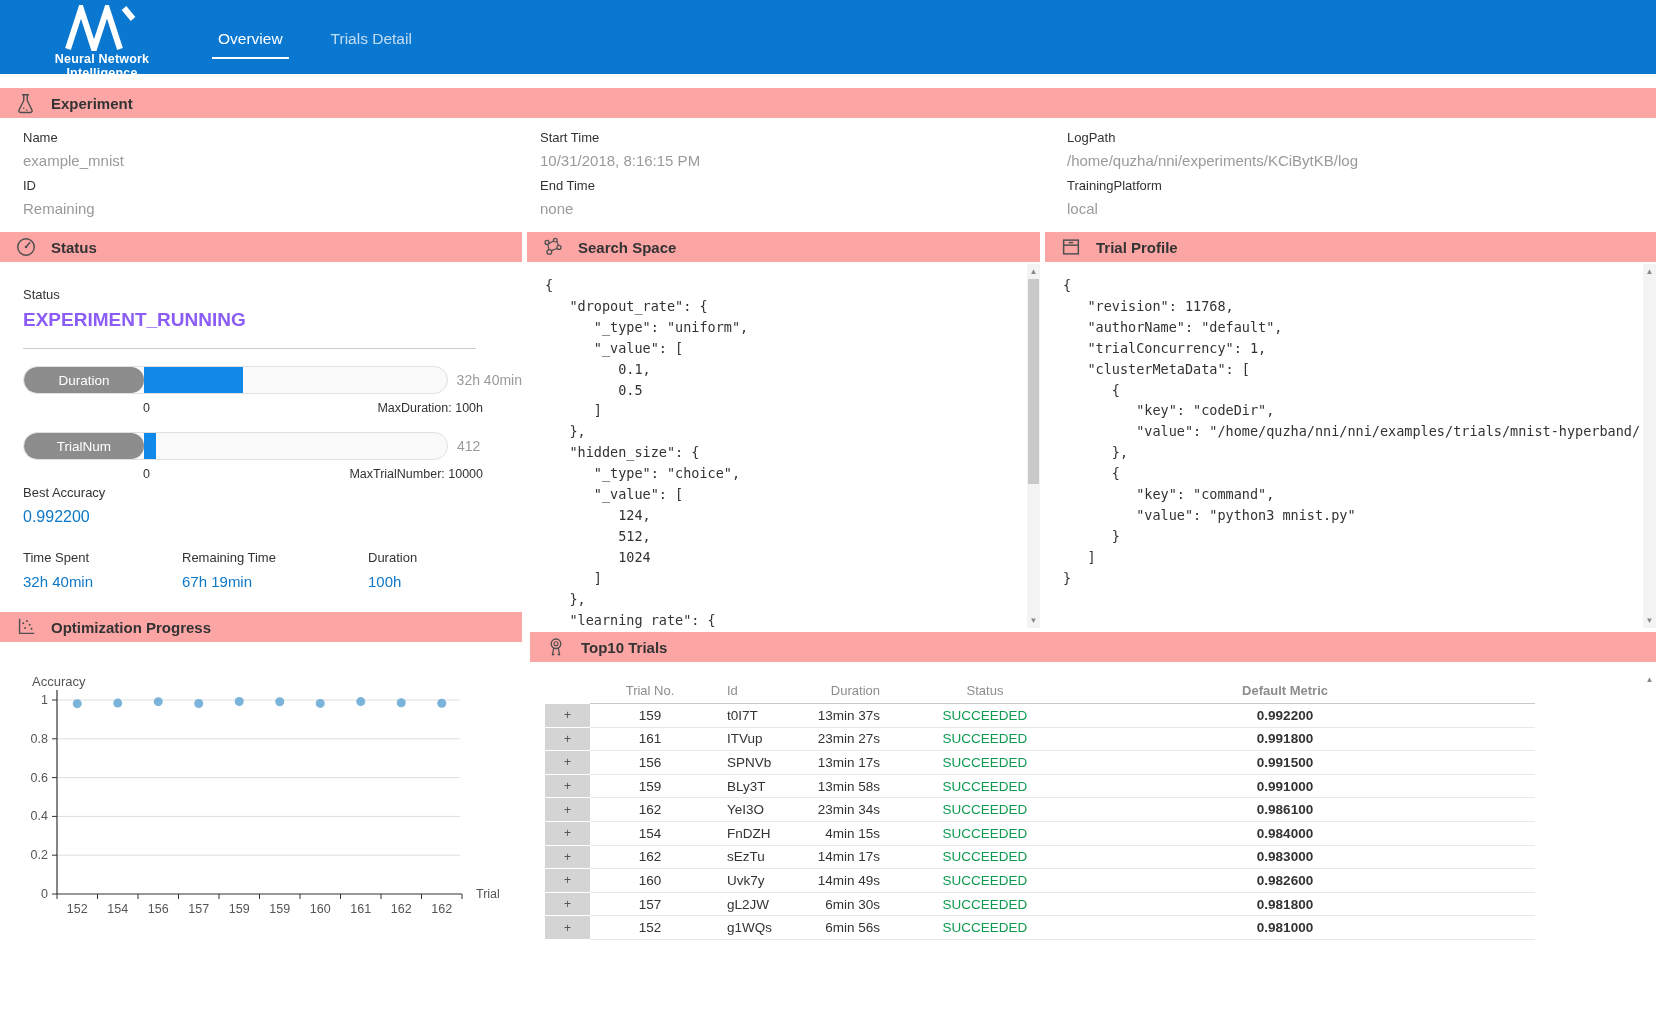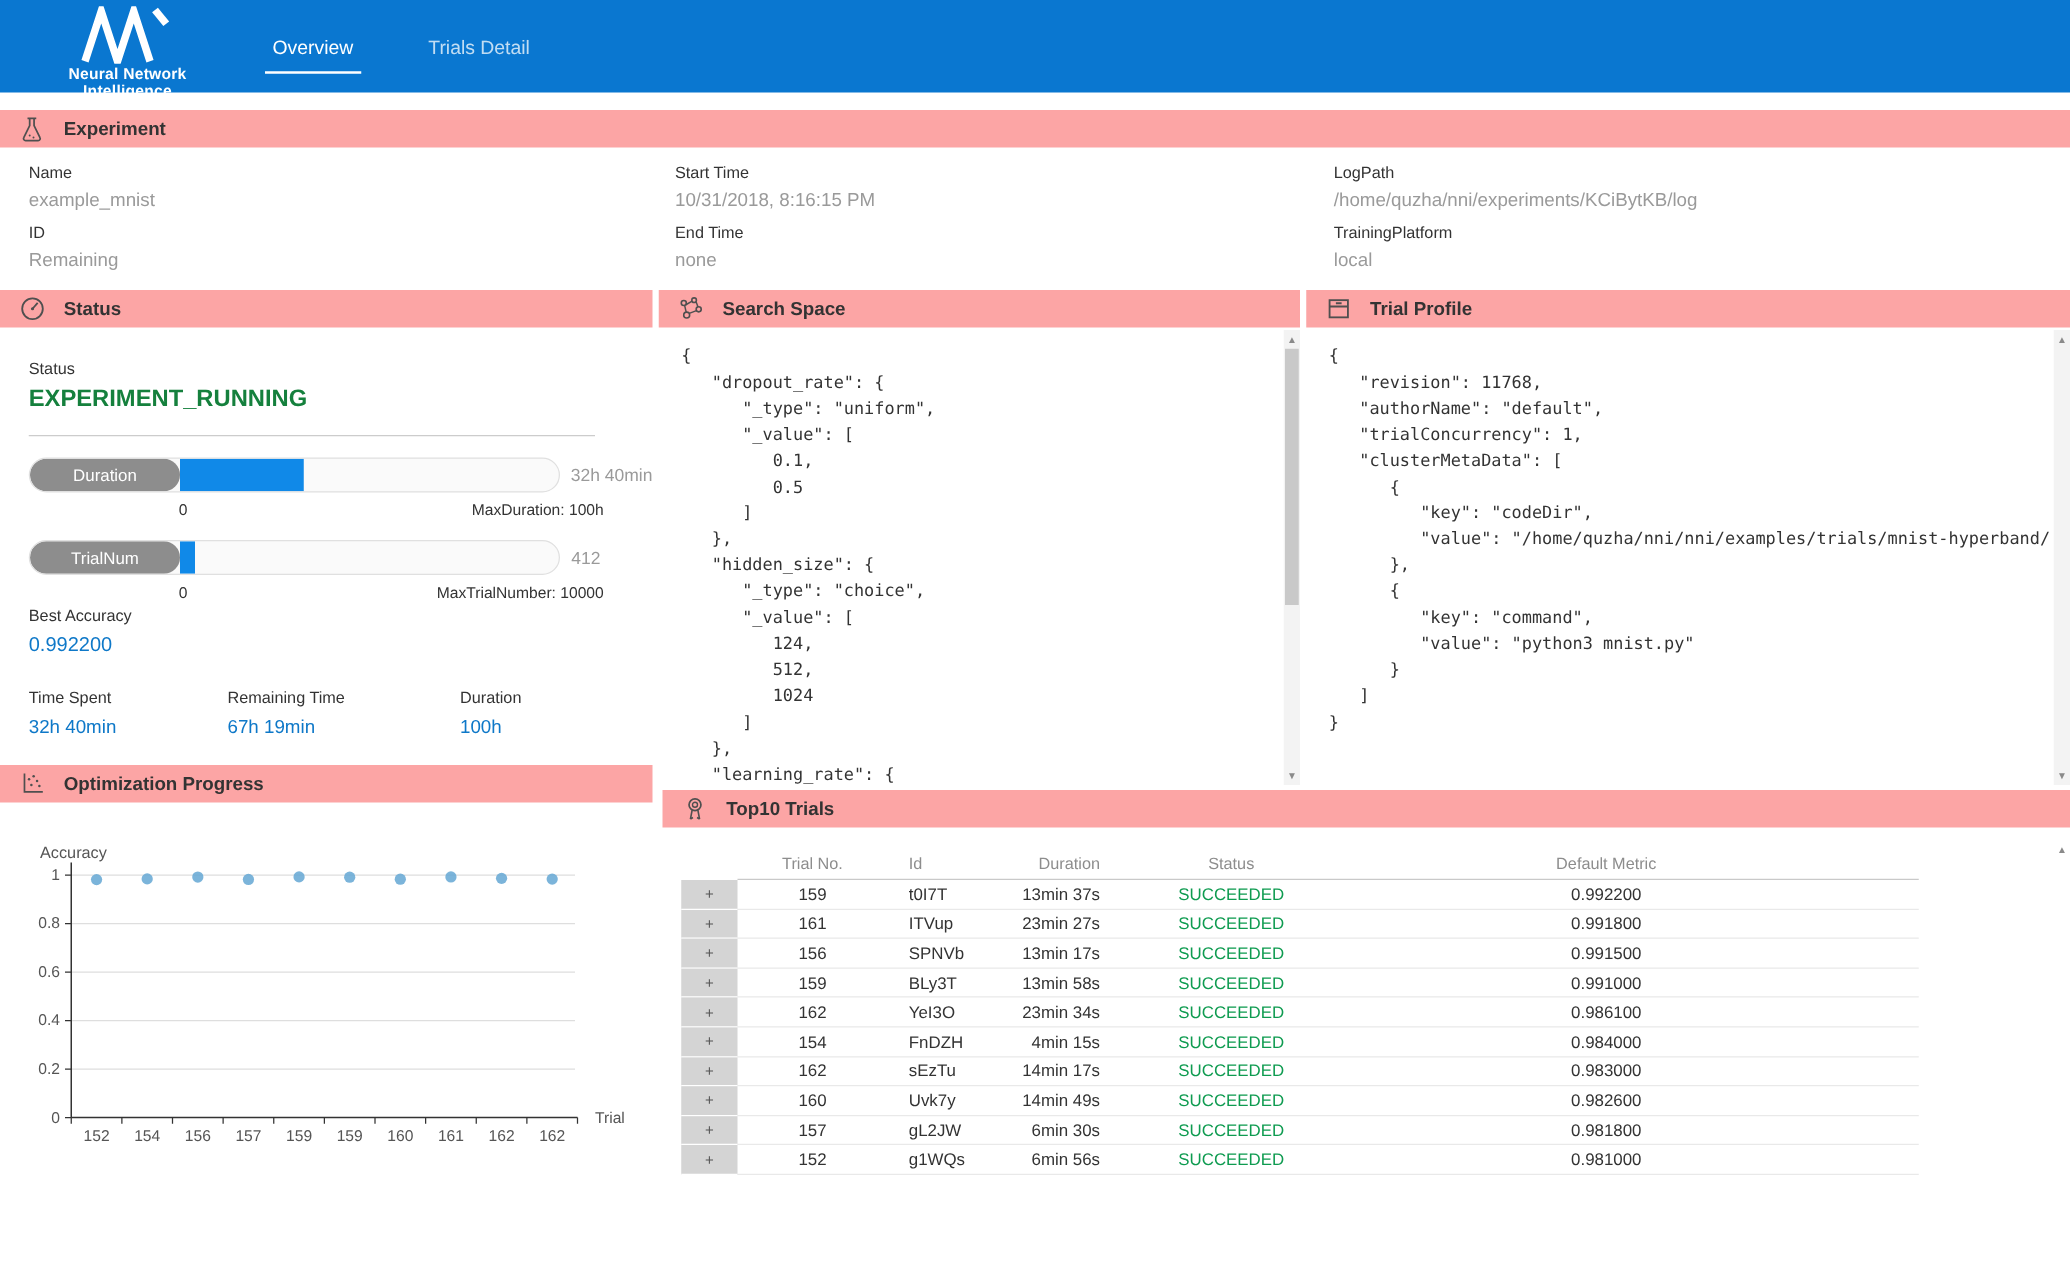--- a/index.html
+++ b/index.html
@@ -9,21 +9,21 @@
     background: #ffffff;
     font-family: "Liberation Sans", sans-serif;
     overflow: hidden;
     color: #333;
   }
   
   .navbar { position:absolute; top:0; left:0; width:1656px; height:74px; background:#0a77d0; }
   .brand { position:absolute; left:22px; top:5px; width:160px; text-align:center; }
   .brand svg { display:block; margin:0 auto; }
   .brand-text { color:#fff; font-size:12.5px; font-weight:bold; margin-top:1px; letter-spacing:0.2px; }
-  .tabs { position:absolute; left:212px; top:30px; display:flex; gap:48px; }
+  .tabs { position:absolute; left:212px; top:30px; display:flex; gap:36px; }
   .tab { color:rgba(255,255,255,0.75); font-size:15.5px; padding:0 6px 9px; cursor:pointer; }
   .tab.active { color:#fff; border-bottom:2px solid #fff; }
   
   .panel-header { height:30px; background:#fca5a5; display:flex; align-items:center; padding-left:15px; }
   .panel-header .hicon { width:22px; height:22px; margin-right:14px; display:flex; align-items:center; }
   .panel-header .htitle { font-size:15px; font-weight:bold; color:#333; }
   
   #experiment-bar { position:absolute; top:88px; left:0; width:1656px; }
   #exp-info { position:absolute; top:118px; left:0; width:1656px; height:114px; }
   .exp-col { position:absolute; top:12px; }
@@ -33,21 +33,21 @@
   
   .panel { position:absolute; background:#fff; }
   #status-panel  { left:0;     top:232px; width:522px;  height:398px; }
   #search-panel  { left:527px; top:232px; width:513px;  height:398px; }
   #profile-panel { left:1045px;top:232px; width:611px;  height:398px; }
   #opt-panel     { left:0;     top:612px; width:522px;  height:398px; }
   #top10-panel   { left:530px; top:632px; width:1126px; height:512px; }
   
   .status-body { padding:25px 0 0 23px; }
   .status-label { font-size:13px; color:#333; }
-  .status-value { font-size:19px; font-weight:bold; color:#15803d; margin-top:7px; }
+  .status-value { font-size:19px; font-weight:bold; color:#8b5cf6; margin-top:7px; }
   .divider { width:453px; border-top:1px solid #cccccc; margin-top:17px; }
   .bar-block { margin-top:17px; }
   .bar-row { display:flex; align-items:center; }
   .pbar { position:relative; width:425px; height:28px; border:1px solid #e0e0e0; background:#fafafa; border-radius:14px; overflow:hidden; }
   .pbar-label { position:absolute; left:0; top:0; width:120px; height:100%; background:#8d8d8d; color:#fff;
                 display:flex; align-items:center; justify-content:center; font-size:13.5px; border-radius:14px; }
   .pbar-fill { position:absolute; left:120px; top:0; height:100%; background:#1089e8; }
   .pbar-right { font-size:14px; color:#9a9a9a; margin-left:9px; white-space:nowrap; }
   .pbar-sub { display:flex; justify-content:space-between; width:340px; margin-left:120px; margin-top:7px; font-size:12.5px; color:#333; }
   .best-block { margin-top:4px; }
@@ -70,21 +70,21 @@
   .t10-header { display:flex; margin-left:45px; border-bottom:1px solid #c9c9c9; height:26px; align-items:center;
                 font-size:13px; color:#8d8d8d; }
   .t10-row { display:flex; height:23.6px; align-items:stretch; }
   .expand-cell { width:45px; background:#d4d4d4; border-bottom:1px solid #fff; display:flex; align-items:center;
                  justify-content:center; font-size:12px; color:#555; cursor:pointer; }
   .row-cells { display:flex; flex:1; align-items:center; border-bottom:1px solid #e9e9e9; font-size:13.5px; color:#333; }
   .c1 { width:120px; text-align:center; }
   .c2 { width:70px;  text-align:left; padding-left:17px; }
   .c3 { width:100px; text-align:right; }
   .c4 { width:210px; text-align:center; }
-  .c5 { width:390px; text-align:center; }
+  .c5 { width:390px; text-align:center;font-weight:bold; }
   .status-green { color:#0e9b50; }
   
   #opt-chart { position:absolute; left:0; top:30px; }
 </style>
 </head>
 <body>
 
 <div class="navbar">
   <div class="brand">
     <svg width="80" height="46" viewBox="0 0 80 46">

